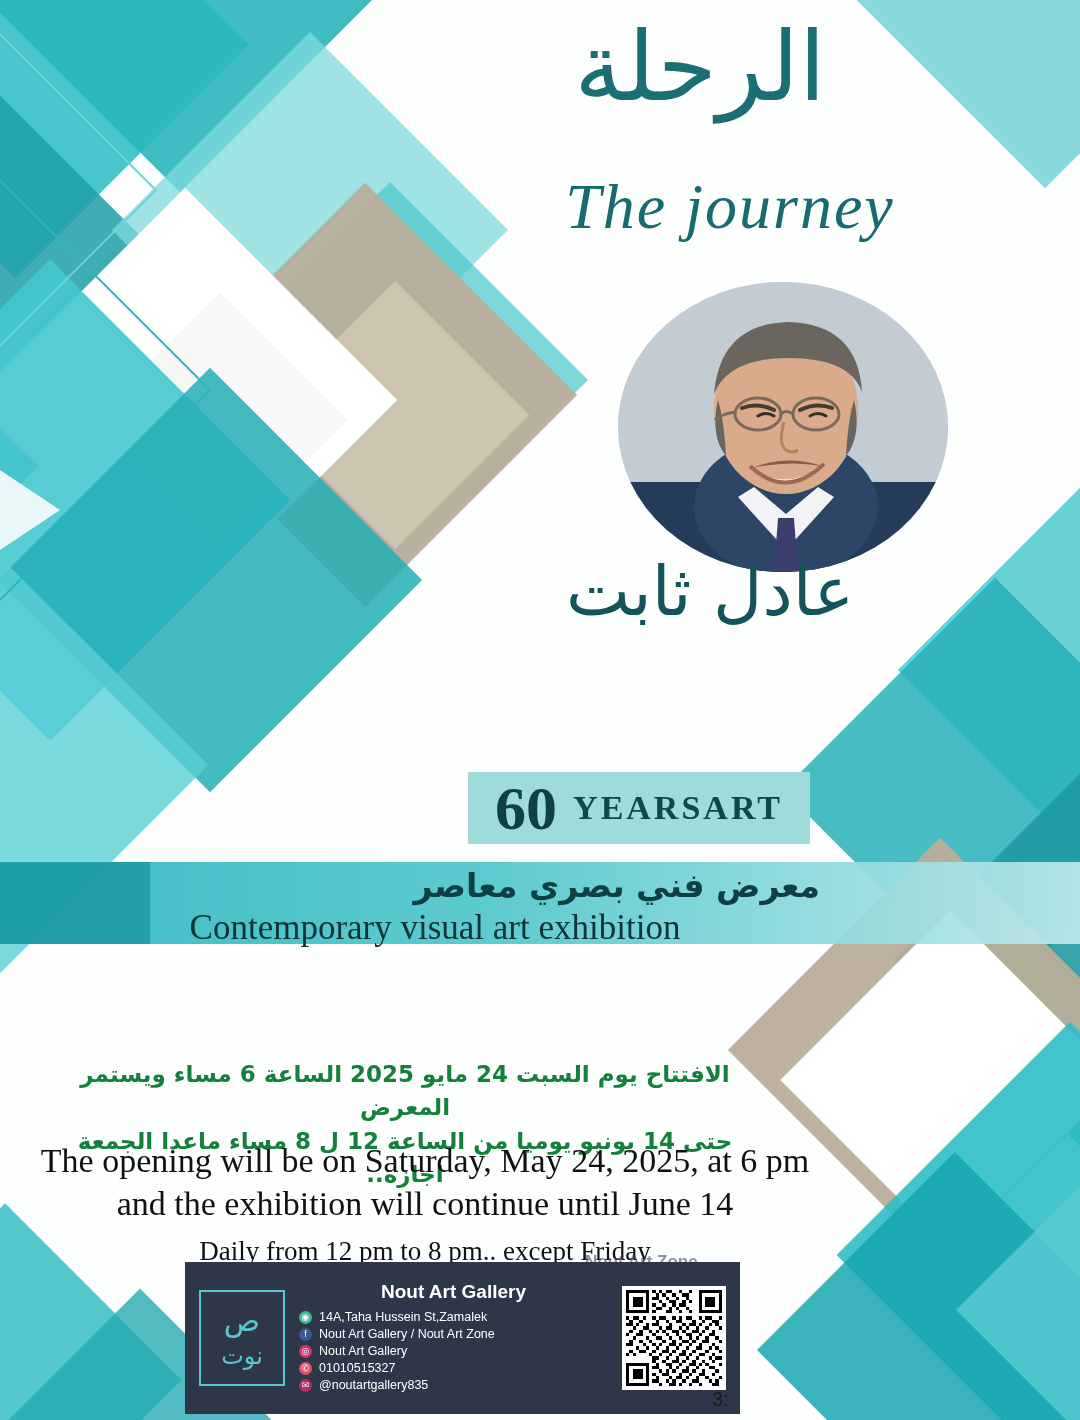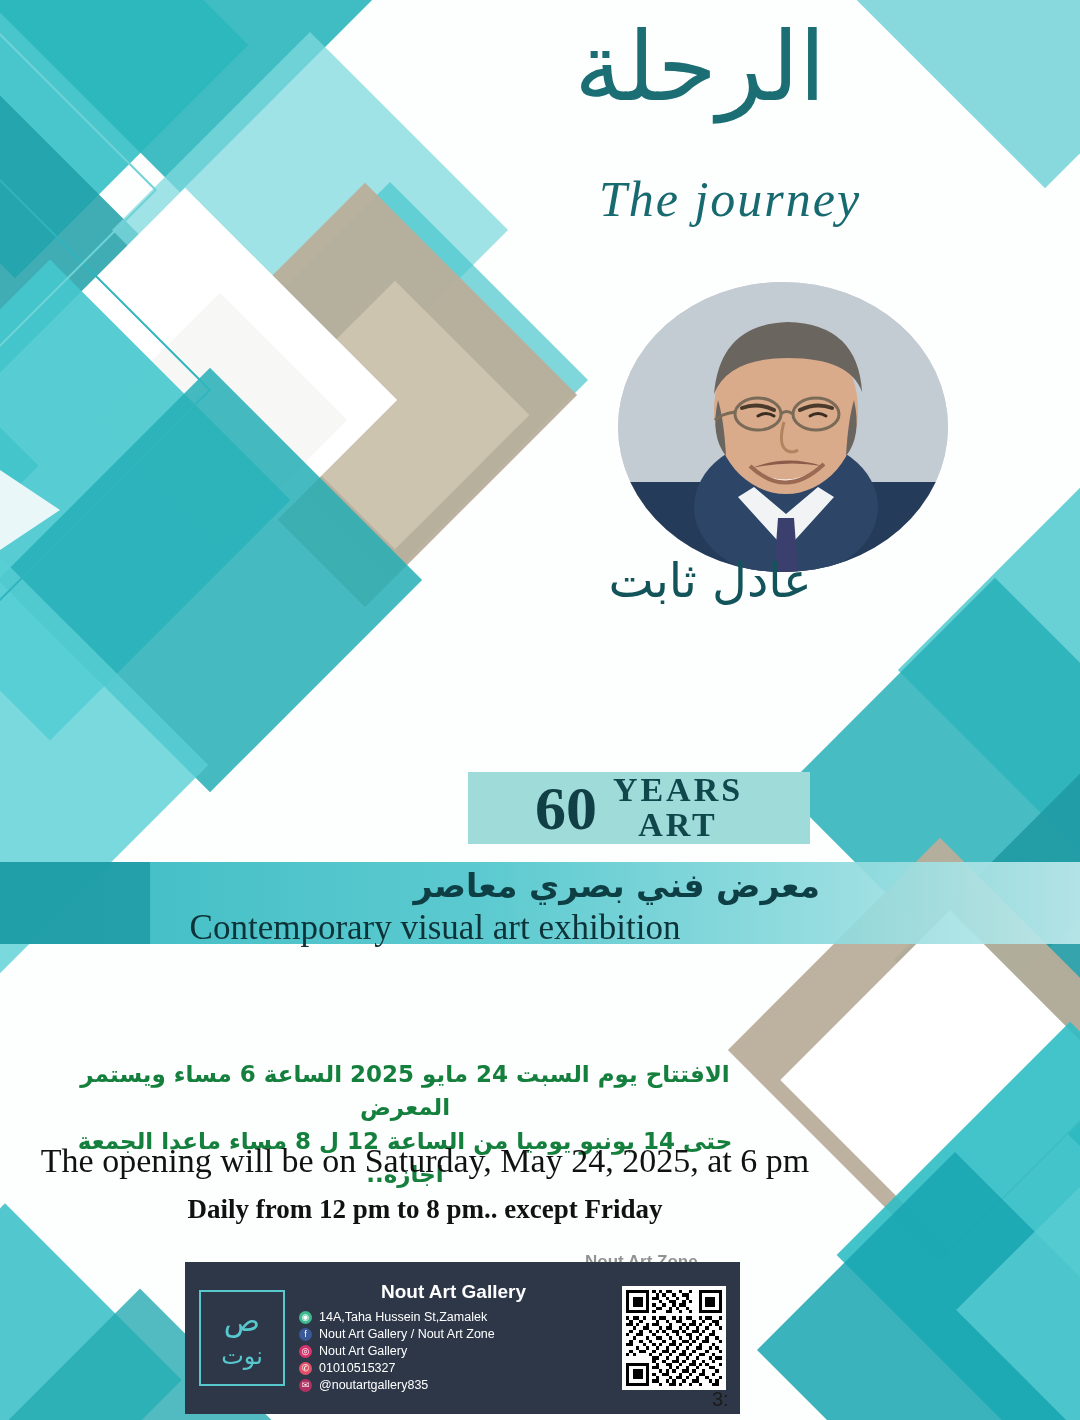--- a/index.html
+++ b/index.html
@@ -101,21 +101,21 @@
     line-height: 1.2;
     letter-spacing: -2px;
   }
   .title-en {
     position: absolute;
     right: 40px; top: 170px;
     width: 620px;
     text-align: center;
     font-family: "Liberation Serif", serif;
     font-style: italic;
-    font-size: 50px;
+    font-size: 64px;
     color: #176a70;
     letter-spacing: 2px;
   }
 
   .portrait {
     position: absolute;
     left: 618px; top: 282px;
     width: 330px; height: 290px;
     border-radius: 50%;
     overflow: hidden;
@@ -123,21 +123,21 @@
     box-shadow: 0 0 0 2px rgba(255,255,255,.7);
   }
   .portrait svg { display: block; width: 100%; height: 100%; }
 
   .artist-ar {
     position: absolute;
     right: 60px; top: 552px;
     width: 620px;
     text-align: center;
     font-family: "DejaVu Sans", sans-serif;
-    font-size: 48px;
+    font-size: 68px;
     color: #12545a;
     direction: rtl;
   }
   .artist-en {
     position: absolute;
     right: 55px; top: 645px;
     width: 620px;
     text-align: center;
     font-family: "Liberation Serif", serif;
     font-style: italic;
@@ -159,21 +159,21 @@
   }
   .badge .num {
     font-family: "Liberation Serif", serif;
     font-weight: bold;
     font-size: 62px;
     color: #103f45;
     line-height: 1;
   }
   .badge .stack {
     display: flex;
-    flex-direction: column;
+    flex-direction: row;
     align-items: center;
     line-height: 1.02;
   }
   .badge .stack span {
     font-family: "Liberation Serif", serif;
     font-weight: bold;
     font-size: 34px;
     letter-spacing: 3px;
     color: #10474d;
   }
@@ -219,21 +219,21 @@
     width: 770px;
     text-align: center;
     font-family: "Liberation Serif", serif;
     font-size: 34px;
     color: #111;
     line-height: 1.25;
   }
   .info-en .small {
     display: block;
     font-size: 27px;
-    font-weight: bold;
+    font-weight: normal;
     margin-top: 10px;
   }
 
   
   .card {
     position: absolute;
     left: 185px; top: 1262px;
     width: 555px; height: 152px;
     background: #2d3748;
     display: flex;
@@ -392,20 +392,21 @@
     <div class="sub-ar">معرض فني بصري معاصر</div>
     <div class="sub-en">Contemporary visual art exhibition</div>
 
     <div class="info-ar">
       <div>الافتتاح يوم السبت 24 مايو 2025 الساعة 6 مساء ويستمر المعرض</div>
       <div>حتى 14 يونيو يوميا من الساعة 12 ل 8 مساء ماعدا الجمعة اجازة..</div>
     </div>
 
     <div class="info-en">
       <div>The opening will be on Saturday, May 24, 2025, at 6 pm</div>
+      <div>and the exhibition will  continue until June 14</div>
       <span class="small">Daily from 12 pm to 8 pm.. except Friday</span>
     </div>
 
     <div class="card-ghost">Nout Art Zone</div>
 
     <div class="card">
 
       <div class="card-logo">
         <div class="glyph">ص</div>
         <div class="glyph2">نوت</div>

